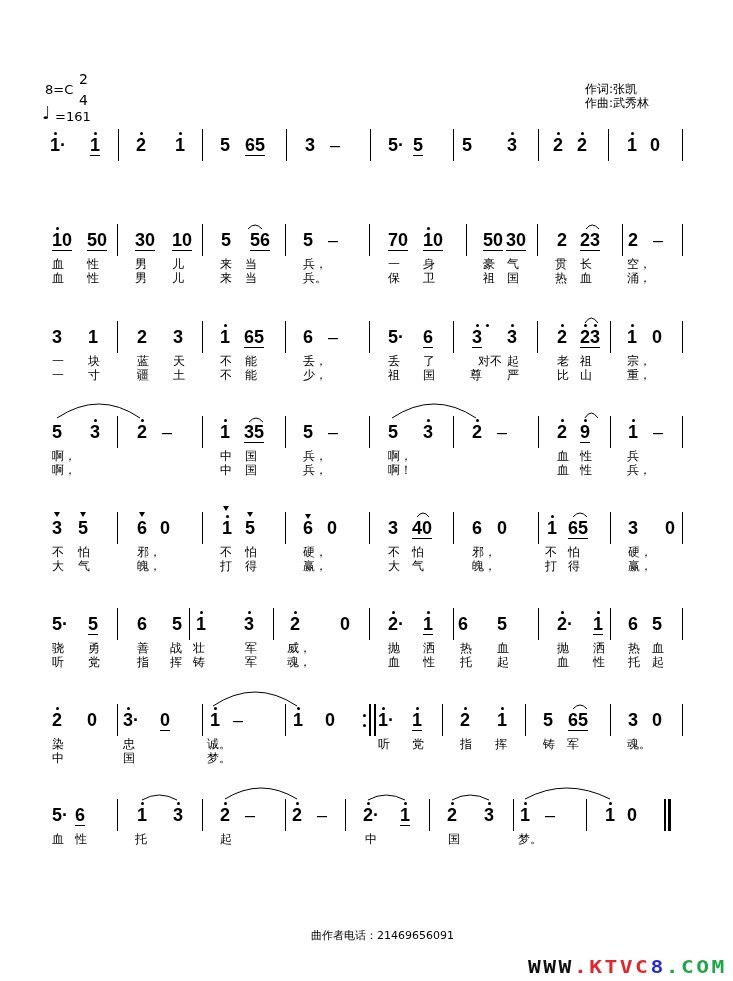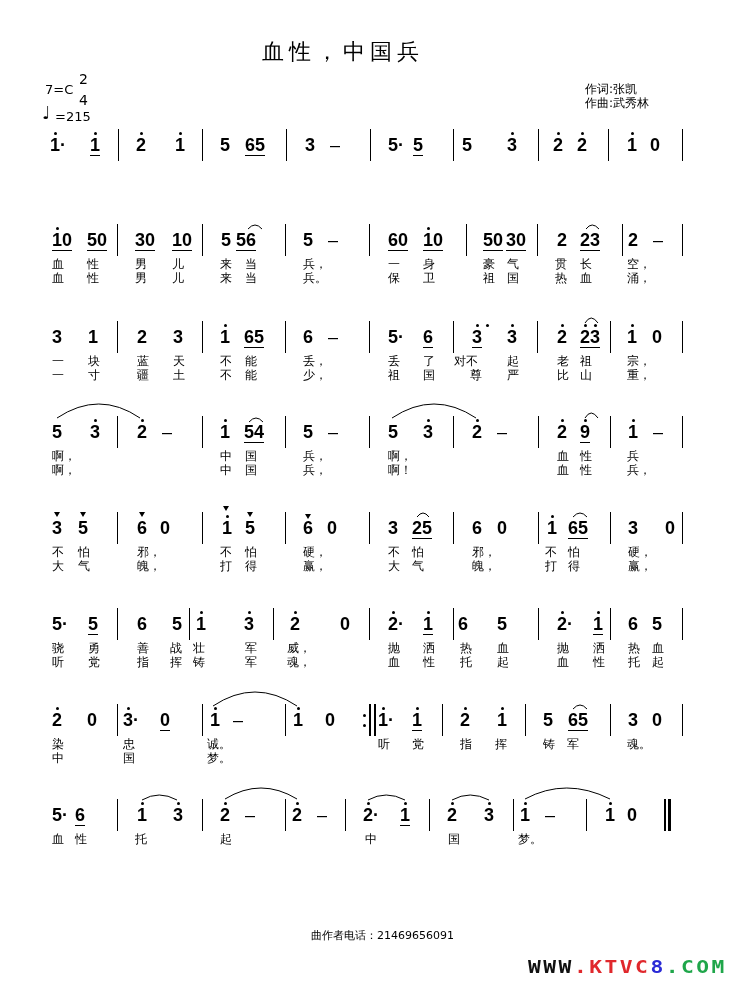--- a/index.html
+++ b/index.html
@@ -23,26 +23,25 @@
 .overlay{position:absolute;left:0;top:0;pointer-events:none}
 .overlay path{fill:none;stroke:#000;stroke-width:1}
 .footer-contact{position:absolute;left:311px;top:929px;font-family:"DejaVu Sans",sans-serif;font-size:11px;line-height:13px;white-space:nowrap}
 .wm{position:absolute;left:528px;top:957px;font-family:"DejaVu Sans Mono",monospace;font-weight:bold;font-size:17px;line-height:20px;letter-spacing:2px;white-space:nowrap;transform:scaleX(1.25);transform-origin:left top}
 </style>
 </head>
 <body>
 
 <div id="page">
 
-  <div class="title">血性，中国兵</div>
-  <div class="meta" style="left:45px;top:83px;font-size:13px">7=C</div>
+  <div class="meta" style="left:45px;top:83px;font-size:13px">8=C</div>
   <div class="ts" style="left:79px;top:72px">2</div>
   <div class="ts" style="left:79px;top:93px">4</div>
   <div class="tempo-note">♩</div>
-  <div class="meta" style="left:55px;top:110px;font-size:13px">=215</div>
+  <div class="meta" style="left:55px;top:110px;font-size:13px">=161</div>
   <div class="meta" style="left:585px;top:82px">作词:张凯</div>
   <div class="meta" style="left:585px;top:96px">作曲:武秀林</div>
 
   <div class="row" style="top:136px">
     <span class="n hi" style="left:50px">1·</span>
     <span class="n hi u" style="left:90px">1</span>
     <span class="bar" style="left:118px"></span>
     <span class="n hi" style="left:136px">2</span>
     <span class="n hi" style="left:175px">1</span>
     <span class="bar" style="left:202px"></span>
@@ -67,26 +66,26 @@
   </div>
 
   <div class="row" style="top:231px">
     <span class="n hi u" style="left:52px">10</span>
     <span class="n u" style="left:87px">50</span>
     <span class="bar" style="left:117px"></span>
     <span class="n u" style="left:135px">30</span>
     <span class="n u" style="left:172px">10</span>
     <span class="bar" style="left:202px"></span>
     <span class="n" style="left:221px">5</span>
-    <span class="n u" style="left:236px">56</span>
+    <span class="n u" style="left:250px">56</span>
     <span class="bar" style="left:285px"></span>
     <span class="n" style="left:303px">5</span>
     <span class="n d" style="left:328px">–</span>
     <span class="bar" style="left:369px"></span>
-    <span class="n u" style="left:388px">60</span>
+    <span class="n u" style="left:388px">70</span>
     <span class="n hi u" style="left:423px">10</span>
     <span class="bar" style="left:466px"></span>
     <span class="n u" style="left:483px">50</span>
     <span class="n u" style="left:506px">30</span>
     <span class="bar" style="left:537px"></span>
     <span class="n" style="left:557px">2</span>
     <span class="n u" style="left:580px">23</span>
     <span class="bar" style="left:622px"></span>
     <span class="n" style="left:628px">2</span>
     <span class="n d" style="left:653px">–</span>
@@ -151,21 +150,21 @@
 
     <span class="ly l1" style="left:52px">一</span>
     <span class="ly l1" style="left:88px">块</span>
     <span class="ly l1" style="left:137px">蓝</span>
     <span class="ly l1" style="left:173px">天</span>
     <span class="ly l1" style="left:220px">不</span>
     <span class="ly l1" style="left:245px">能</span>
     <span class="ly l1" style="left:303px">丢，</span>
     <span class="ly l1" style="left:388px">丢</span>
     <span class="ly l1" style="left:423px">了</span>
-    <span class="ly l1" style="left:454px">对不</span>
+    <span class="ly l1" style="left:478px">对不</span>
     <span class="ly l1" style="left:507px">起</span>
     <span class="ly l1" style="left:557px">老</span>
     <span class="ly l1" style="left:580px">祖</span>
     <span class="ly l1" style="left:627px">宗，</span>
 
     <span class="ly l2" style="left:52px">一</span>
     <span class="ly l2" style="left:88px">寸</span>
     <span class="ly l2" style="left:137px">疆</span>
     <span class="ly l2" style="left:173px">土</span>
     <span class="ly l2" style="left:220px">不</span>
@@ -181,21 +180,21 @@
   </div>
 
   <div class="row" style="top:423px">
     <span class="n" style="left:52px">5</span>
     <span class="n hi" style="left:90px">3</span>
     <span class="bar" style="left:117px"></span>
     <span class="n hi" style="left:137px">2</span>
     <span class="n d" style="left:162px">–</span>
     <span class="bar" style="left:202px"></span>
     <span class="n hi" style="left:220px">1</span>
-    <span class="n u" style="left:244px">54</span>
+    <span class="n u" style="left:244px">35</span>
     <span class="bar" style="left:285px"></span>
     <span class="n" style="left:303px">5</span>
     <span class="n d" style="left:328px">–</span>
     <span class="bar" style="left:369px"></span>
     <span class="n" style="left:388px">5</span>
     <span class="n hi" style="left:423px">3</span>
     <span class="bar" style="left:453px"></span>
     <span class="n hi" style="left:472px">2</span>
     <span class="n d" style="left:497px">–</span>
     <span class="bar" style="left:538px"></span>
@@ -232,21 +231,21 @@
     <span class="n" style="left:137px">6</span>
     <span class="n" style="left:160px">0</span>
     <span class="bar" style="left:202px"></span>
     <span class="n hi" style="left:222px">1</span>
     <span class="n" style="left:245px">5</span>
     <span class="bar" style="left:285px"></span>
     <span class="n" style="left:303px">6</span>
     <span class="n" style="left:327px">0</span>
     <span class="bar" style="left:369px"></span>
     <span class="n" style="left:388px">3</span>
-    <span class="n u" style="left:412px">25</span>
+    <span class="n u" style="left:412px">40</span>
     <span class="bar" style="left:453px"></span>
     <span class="n" style="left:472px">6</span>
     <span class="n" style="left:497px">0</span>
     <span class="bar" style="left:538px"></span>
     <span class="n hi" style="left:547px">1</span>
     <span class="n u" style="left:568px">65</span>
     <span class="bar" style="left:610px"></span>
     <span class="n" style="left:628px">3</span>
     <span class="n" style="left:665px">0</span>
     <span class="bar" style="left:682px"></span>

